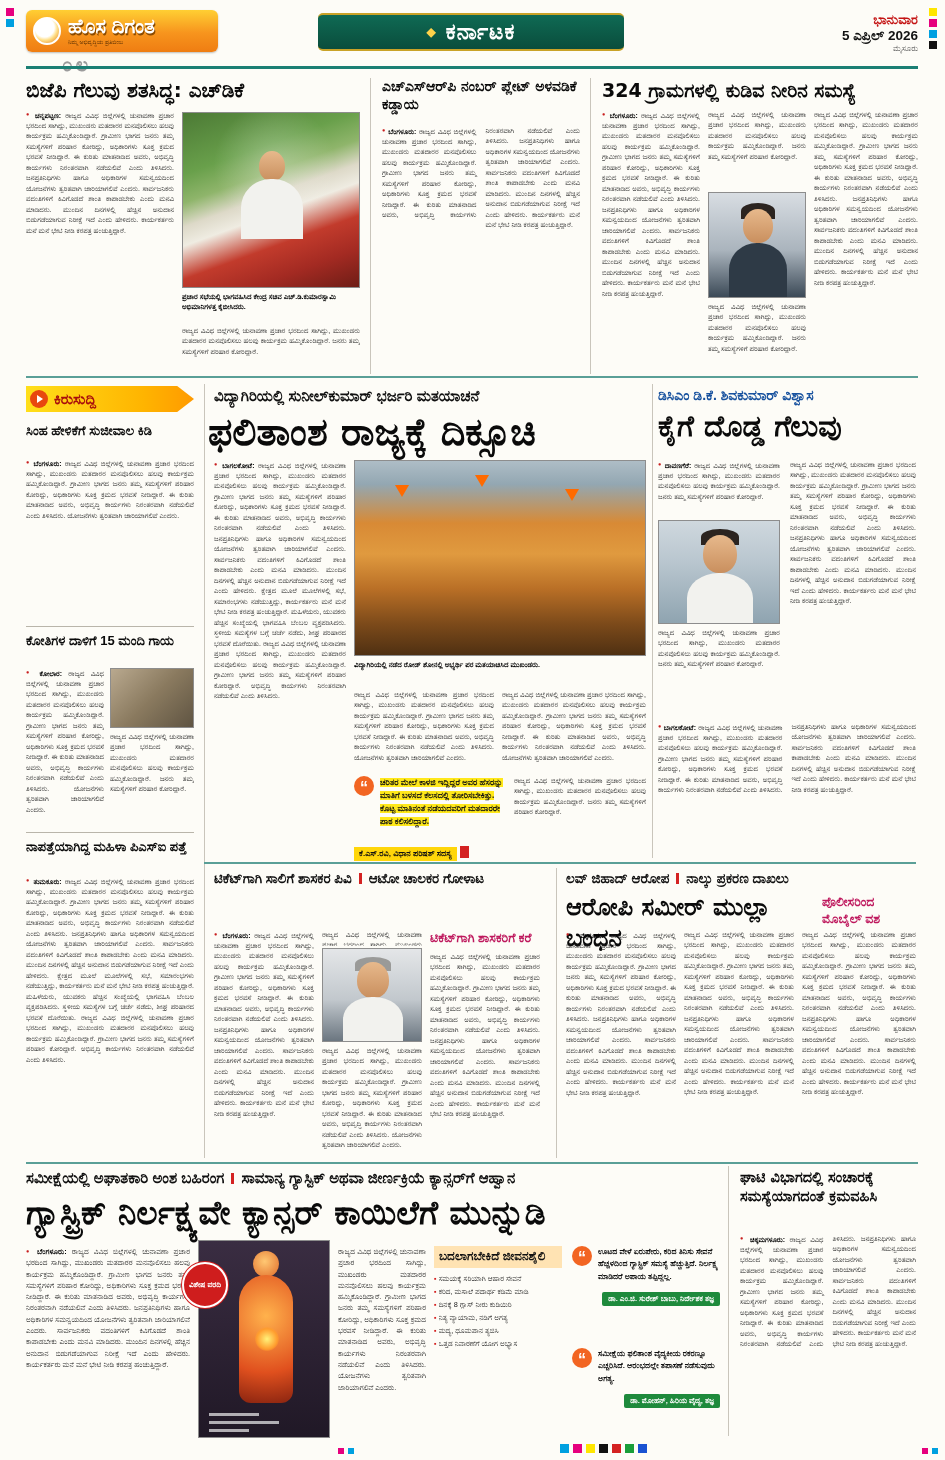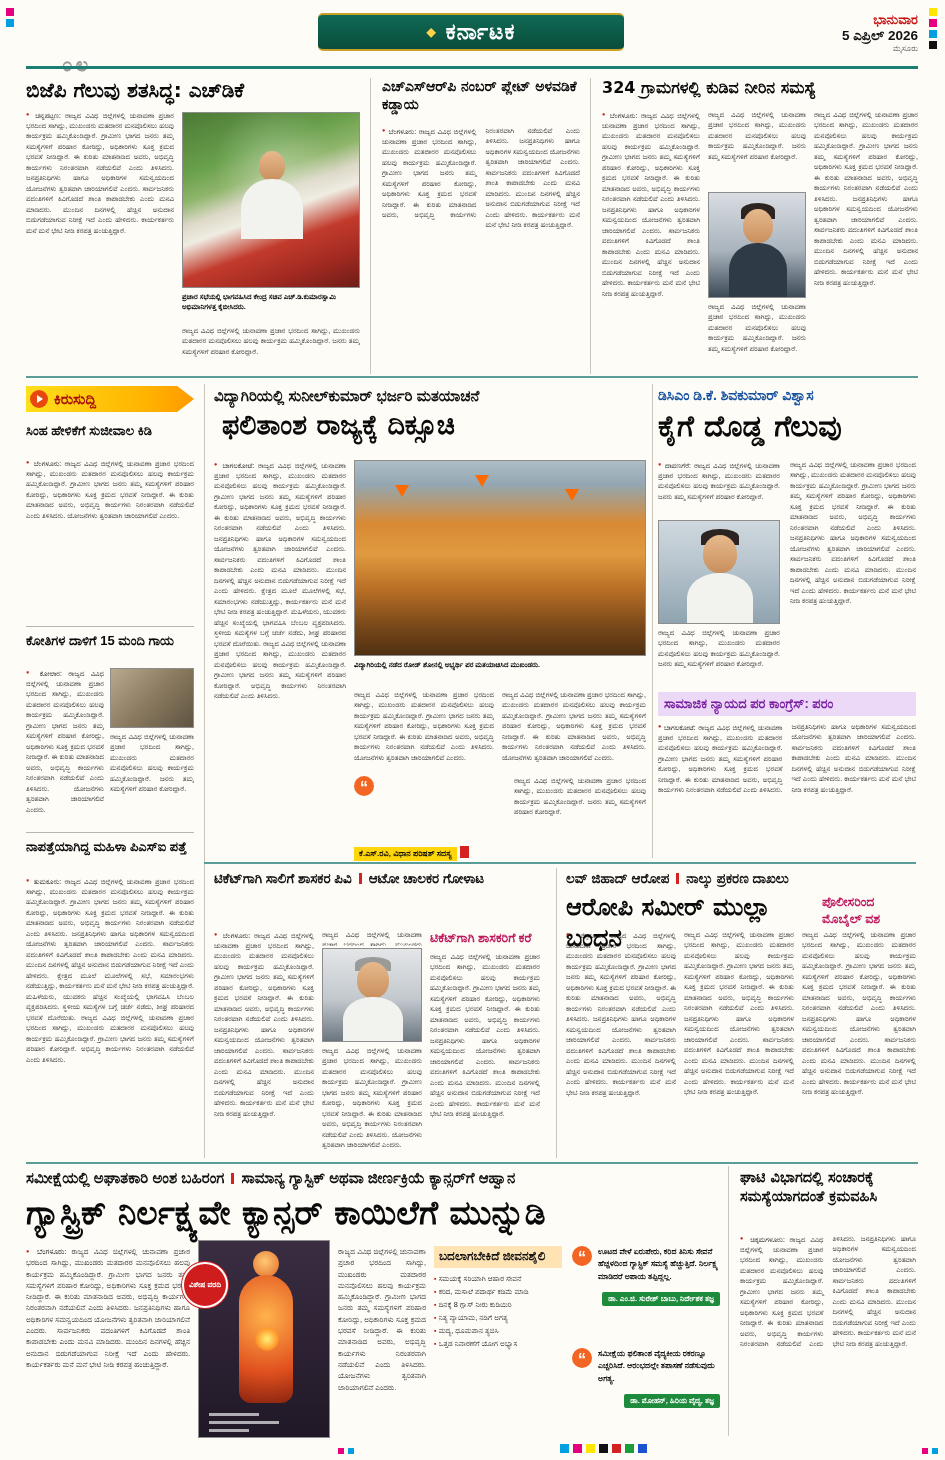--- a/index.html
+++ b/index.html
@@ -2,21 +2,21 @@
 <html><head>
 <meta charset="utf-8">
 <style>
   *{box-sizing:border-box;margin:0;padding:0}
   html,body{margin:0;background:#e9e7e1}
   .page{position:relative;width:945px;height:1460px;background:#fdfcf7;font-family:"Liberation Sans",sans-serif;color:#111;overflow:hidden}
   .abs{position:absolute}
   .hd{font-weight:bold;line-height:1.28;color:#0a0a0a;font-family:"DejaVu Sans","Liberation Sans",sans-serif}
   .body{font-size:6.9px;line-height:1.52;text-align:justify;color:#222;overflow:hidden}
   .body7{font-size:7.3px;line-height:1.55;text-align:justify;color:#222;overflow:hidden}
-  .dl{font-weight:normal;color:#000}
+  .dl{font-weight:bold;color:#000}
   .dl::before{content:"● ";color:#c81e1e;font-size:5.5px;vertical-align:1.5px}
   .cols2{column-count:2;column-gap:9px}
   .vline{position:absolute;width:1px;background:#c9c5bb}
   .hline{position:absolute;height:1px;background:#b9b5aa}
   .trule{position:absolute;background:#1b7f74}
   .cap{font-size:7px;font-weight:bold;line-height:1.4;color:#000;overflow:hidden}
   .kick{font-weight:bold;color:#101010;line-height:1.3}
   .kickblue{color:#17519e}
   .kbar{display:inline-block;width:3px;height:11px;background:#d42222;margin:0 7px;vertical-align:-1px}
   .ph{position:absolute;border:1px solid #8d8d8d;overflow:hidden}
@@ -70,20 +70,27 @@
     <div class="sq" style="position:relative;width:8px;height:8px;background:#e6007e"></div>
     <div class="sq" style="position:relative;width:8px;height:8px;background:#00a0e0;margin-top:3px"></div>
   </div>
   <div class="abs" style="left:929px;top:8px">
     <div class="sq" style="position:relative;width:8px;height:8px;background:#ffe600"></div>
     <div class="sq" style="position:relative;width:8px;height:8px;background:#e6007e;margin-top:3px"></div>
     <div class="sq" style="position:relative;width:8px;height:8px;background:#00a0e0;margin-top:3px"></div>
     <div class="sq" style="position:relative;width:8px;height:8px;background:#111;margin-top:3px"></div>
   </div>
 
+  <div class="abs logo">
+    <div class="emb"></div>
+    <div>
+      <div class="lgt">ಹೊಸ ದಿಗಂತ</div>
+      <div class="tag">ನಿಮ್ಮ ಅಭಿವೃದ್ಧಿಯ ಪ್ರತಿಬಿಂಬ</div>
+    </div>
+  </div>
   <div class="abs edm" style="left:62px;top:54px">೦ಲ</div>
 
   <div class="abs kban">
     <span class="dia">◆</span>
     <span>ಕರ್ನಾಟಕ</span>
   </div>
 
   <div class="abs" style="left:760px;top:12px;width:158px;text-align:right">
     <div class="day">ಭಾನುವಾರ</div>
     <div class="dat">5 ಎಪ್ರಿಲ್ 2026</div>
@@ -107,21 +114,21 @@
   <div class="vline" style="left:370px;top:78px;height:296px"></div>
 
   <div class="abs hd" style="left:382px;top:78px;width:198px;font-size:14px">ಎಚ್‌ಎಸ್‌ಆರ್‌ಪಿ ನಂಬರ್ ಪ್ಲೇಟ್ ಅಳವಡಿಕೆ ಕಡ್ಡಾಯ</div>
   <div class="abs body cols2" style="left:382px;top:126px;width:198px;height:246px">
     <span class="dl">ಬೆಂಗಳೂರು:</span>
     <span>ರಾಜ್ಯದ ವಿವಿಧ ಜಿಲ್ಲೆಗಳಲ್ಲಿ ಚುನಾವಣಾ ಪ್ರಚಾರ ಭರದಿಂದ ಸಾಗಿದ್ದು, ಮುಖಂಡರು ಮತದಾರರ ಮನವೊಲಿಸಲು ಹಲವು ಕಾರ್ಯಕ್ರಮ ಹಮ್ಮಿಕೊಂಡಿದ್ದಾರೆ. ಗ್ರಾಮೀಣ ಭಾಗದ ಜನರು ತಮ್ಮ ಸಮಸ್ಯೆಗಳಿಗೆ ಪರಿಹಾರ ಕೋರಿದ್ದು, ಅಧಿಕಾರಿಗಳು ಸೂಕ್ತ ಕ್ರಮದ ಭರವಸೆ ನೀಡಿದ್ದಾರೆ. ಈ ಕುರಿತು ಮಾತನಾಡಿದ ಅವರು, ಅಭಿವೃದ್ಧಿ ಕಾರ್ಯಗಳು ನಿರಂತರವಾಗಿ ನಡೆಯಲಿವೆ ಎಂದು ತಿಳಿಸಿದರು. ಜನಪ್ರತಿನಿಧಿಗಳು ಹಾಗೂ ಅಧಿಕಾರಿಗಳ ಸಮನ್ವಯದಿಂದ ಯೋಜನೆಗಳು ತ್ವರಿತವಾಗಿ ಜಾರಿಯಾಗಲಿವೆ ಎಂದರು. ಸಾರ್ವಜನಿಕರು ವದಂತಿಗಳಿಗೆ ಕಿವಿಗೊಡದೆ ಶಾಂತಿ ಕಾಪಾಡಬೇಕು ಎಂದು ಮನವಿ ಮಾಡಿದರು. ಮುಂದಿನ ದಿನಗಳಲ್ಲಿ ಹೆಚ್ಚಿನ ಅನುದಾನ ಬಿಡುಗಡೆಯಾಗುವ ನಿರೀಕ್ಷೆ ಇದೆ ಎಂದು ಹೇಳಿದರು. ಕಾರ್ಯಕರ್ತರು ಮನೆ ಮನೆ ಭೇಟಿ ನೀಡಿ ಕರಪತ್ರ ಹಂಚುತ್ತಿದ್ದಾರೆ.</span>
   </div>
 
   <div class="vline" style="left:590px;top:78px;height:296px"></div>
 
-  <div class="abs hd" style="left:602px;top:78px;width:316px;font-size:16px">324 ಗ್ರಾಮಗಳಲ್ಲಿ ಕುಡಿವ ನೀರಿನ ಸಮಸ್ಯೆ</div>
+  <div class="abs hd" style="left:602px;top:78px;width:316px;font-size:19px">324 ಗ್ರಾಮಗಳಲ್ಲಿ ಕುಡಿವ ನೀರಿನ ಸಮಸ್ಯೆ</div>
   <div class="abs body" style="left:602px;top:110px;width:98px;height:262px">
     <span class="dl">ಬೆಂಗಳೂರು:</span>
     <span>ರಾಜ್ಯದ ವಿವಿಧ ಜಿಲ್ಲೆಗಳಲ್ಲಿ ಚುನಾವಣಾ ಪ್ರಚಾರ ಭರದಿಂದ ಸಾಗಿದ್ದು, ಮುಖಂಡರು ಮತದಾರರ ಮನವೊಲಿಸಲು ಹಲವು ಕಾರ್ಯಕ್ರಮ ಹಮ್ಮಿಕೊಂಡಿದ್ದಾರೆ. ಗ್ರಾಮೀಣ ಭಾಗದ ಜನರು ತಮ್ಮ ಸಮಸ್ಯೆಗಳಿಗೆ ಪರಿಹಾರ ಕೋರಿದ್ದು, ಅಧಿಕಾರಿಗಳು ಸೂಕ್ತ ಕ್ರಮದ ಭರವಸೆ ನೀಡಿದ್ದಾರೆ. ಈ ಕುರಿತು ಮಾತನಾಡಿದ ಅವರು, ಅಭಿವೃದ್ಧಿ ಕಾರ್ಯಗಳು ನಿರಂತರವಾಗಿ ನಡೆಯಲಿವೆ ಎಂದು ತಿಳಿಸಿದರು. ಜನಪ್ರತಿನಿಧಿಗಳು ಹಾಗೂ ಅಧಿಕಾರಿಗಳ ಸಮನ್ವಯದಿಂದ ಯೋಜನೆಗಳು ತ್ವರಿತವಾಗಿ ಜಾರಿಯಾಗಲಿವೆ ಎಂದರು. ಸಾರ್ವಜನಿಕರು ವದಂತಿಗಳಿಗೆ ಕಿವಿಗೊಡದೆ ಶಾಂತಿ ಕಾಪಾಡಬೇಕು ಎಂದು ಮನವಿ ಮಾಡಿದರು. ಮುಂದಿನ ದಿನಗಳಲ್ಲಿ ಹೆಚ್ಚಿನ ಅನುದಾನ ಬಿಡುಗಡೆಯಾಗುವ ನಿರೀಕ್ಷೆ ಇದೆ ಎಂದು ಹೇಳಿದರು. ಕಾರ್ಯಕರ್ತರು ಮನೆ ಮನೆ ಭೇಟಿ ನೀಡಿ ಕರಪತ್ರ ಹಂಚುತ್ತಿದ್ದಾರೆ.</span>
   </div>
   <div class="abs body" style="left:708px;top:110px;width:98px;height:80px">ರಾಜ್ಯದ ವಿವಿಧ ಜಿಲ್ಲೆಗಳಲ್ಲಿ ಚುನಾವಣಾ ಪ್ರಚಾರ ಭರದಿಂದ ಸಾಗಿದ್ದು, ಮುಖಂಡರು ಮತದಾರರ ಮನವೊಲಿಸಲು ಹಲವು ಕಾರ್ಯಕ್ರಮ ಹಮ್ಮಿಕೊಂಡಿದ್ದಾರೆ. ಜನರು ತಮ್ಮ ಸಮಸ್ಯೆಗಳಿಗೆ ಪರಿಹಾರ ಕೋರಿದ್ದಾರೆ.</div>
   <div class="ph" style="left:708px;top:192px;width:98px;height:106px;background:linear-gradient(180deg,#d8dde2,#aab4bd 55%,#3c4a57 100%)">
     <div class="hair" style="left:32px;top:10px;width:34px;height:16px"></div>
     <div class="face" style="left:34px;top:16px;width:30px;height:34px"></div>
     <div class="shirt" style="left:20px;top:50px;width:58px;height:56px;background:#2e3a46"></div>
   </div>
@@ -155,36 +162,37 @@
 
   <div class="abs sbt" style="left:26px;top:838px;width:168px">ನಾಪತ್ತೆಯಾಗಿದ್ದ ಮಹಿಳಾ ಪಿಎಸ್‌ಐ ಪತ್ತೆ</div>
   <div class="abs body" style="left:26px;top:876px;width:168px;height:280px">
     <span class="dl">ತುಮಕೂರು:</span>
     <span>ರಾಜ್ಯದ ವಿವಿಧ ಜಿಲ್ಲೆಗಳಲ್ಲಿ ಚುನಾವಣಾ ಪ್ರಚಾರ ಭರದಿಂದ ಸಾಗಿದ್ದು, ಮುಖಂಡರು ಮತದಾರರ ಮನವೊಲಿಸಲು ಹಲವು ಕಾರ್ಯಕ್ರಮ ಹಮ್ಮಿಕೊಂಡಿದ್ದಾರೆ. ಗ್ರಾಮೀಣ ಭಾಗದ ಜನರು ತಮ್ಮ ಸಮಸ್ಯೆಗಳಿಗೆ ಪರಿಹಾರ ಕೋರಿದ್ದು, ಅಧಿಕಾರಿಗಳು ಸೂಕ್ತ ಕ್ರಮದ ಭರವಸೆ ನೀಡಿದ್ದಾರೆ. ಈ ಕುರಿತು ಮಾತನಾಡಿದ ಅವರು, ಅಭಿವೃದ್ಧಿ ಕಾರ್ಯಗಳು ನಿರಂತರವಾಗಿ ನಡೆಯಲಿವೆ ಎಂದು ತಿಳಿಸಿದರು. ಜನಪ್ರತಿನಿಧಿಗಳು ಹಾಗೂ ಅಧಿಕಾರಿಗಳ ಸಮನ್ವಯದಿಂದ ಯೋಜನೆಗಳು ತ್ವರಿತವಾಗಿ ಜಾರಿಯಾಗಲಿವೆ ಎಂದರು. ಸಾರ್ವಜನಿಕರು ವದಂತಿಗಳಿಗೆ ಕಿವಿಗೊಡದೆ ಶಾಂತಿ ಕಾಪಾಡಬೇಕು ಎಂದು ಮನವಿ ಮಾಡಿದರು. ಮುಂದಿನ ದಿನಗಳಲ್ಲಿ ಹೆಚ್ಚಿನ ಅನುದಾನ ಬಿಡುಗಡೆಯಾಗುವ ನಿರೀಕ್ಷೆ ಇದೆ ಎಂದು ಹೇಳಿದರು. ಕ್ಷೇತ್ರದ ಮೂಲೆ ಮೂಲೆಗಳಲ್ಲಿ ಸಭೆ, ಸಮಾರಂಭಗಳು ನಡೆಯುತ್ತಿದ್ದು, ಕಾರ್ಯಕರ್ತರು ಮನೆ ಮನೆ ಭೇಟಿ ನೀಡಿ ಕರಪತ್ರ ಹಂಚುತ್ತಿದ್ದಾರೆ. ಮಹಿಳೆಯರು, ಯುವಕರು ಹೆಚ್ಚಿನ ಸಂಖ್ಯೆಯಲ್ಲಿ ಭಾಗವಹಿಸಿ ಬೆಂಬಲ ವ್ಯಕ್ತಪಡಿಸಿದರು. ಸ್ಥಳೀಯ ಸಮಸ್ಯೆಗಳ ಬಗ್ಗೆ ಚರ್ಚೆ ನಡೆದು, ಶೀಘ್ರ ಪರಿಹಾರದ ಭರವಸೆ ದೊರೆಯಿತು. ರಾಜ್ಯದ ವಿವಿಧ ಜಿಲ್ಲೆಗಳಲ್ಲಿ ಚುನಾವಣಾ ಪ್ರಚಾರ ಭರದಿಂದ ಸಾಗಿದ್ದು, ಮುಖಂಡರು ಮತದಾರರ ಮನವೊಲಿಸಲು ಹಲವು ಕಾರ್ಯಕ್ರಮ ಹಮ್ಮಿಕೊಂಡಿದ್ದಾರೆ. ಗ್ರಾಮೀಣ ಭಾಗದ ಜನರು ತಮ್ಮ ಸಮಸ್ಯೆಗಳಿಗೆ ಪರಿಹಾರ ಕೋರಿದ್ದಾರೆ. ಅಭಿವೃದ್ಧಿ ಕಾರ್ಯಗಳು ನಿರಂತರವಾಗಿ ನಡೆಯಲಿವೆ ಎಂದು ತಿಳಿಸಿದರು.</span>
   </div>
 
   <div class="vline" style="left:204px;top:384px;height:774px"></div>
 
   <div class="abs kick" style="left:214px;top:386px;width:432px;font-size:15px">ವಿದ್ಯಾಗಿರಿಯಲ್ಲಿ ಸುನೀಲ್‌ಕುಮಾರ್ ಭರ್ಜರಿ ಮತಯಾಚನೆ</div>
-  <div class="abs hd" style="left:222px;top:408px;width:432px;font-size:27px">ಫಲಿತಾಂಶ ರಾಜ್ಯಕ್ಕೆ ದಿಕ್ಸೂಚಿ</div>
+  <div class="abs hd" style="left:208px;top:408px;width:432px;font-size:38px">ಫಲಿತಾಂಶ ರಾಜ್ಯಕ್ಕೆ ದಿಕ್ಸೂಚಿ</div>
   <div class="abs body" style="left:214px;top:460px;width:132px;height:398px">
     <span class="dl">ಬಾಗಲಕೋಟೆ:</span>
     <span>ರಾಜ್ಯದ ವಿವಿಧ ಜಿಲ್ಲೆಗಳಲ್ಲಿ ಚುನಾವಣಾ ಪ್ರಚಾರ ಭರದಿಂದ ಸಾಗಿದ್ದು, ಮುಖಂಡರು ಮತದಾರರ ಮನವೊಲಿಸಲು ಹಲವು ಕಾರ್ಯಕ್ರಮ ಹಮ್ಮಿಕೊಂಡಿದ್ದಾರೆ. ಗ್ರಾಮೀಣ ಭಾಗದ ಜನರು ತಮ್ಮ ಸಮಸ್ಯೆಗಳಿಗೆ ಪರಿಹಾರ ಕೋರಿದ್ದು, ಅಧಿಕಾರಿಗಳು ಸೂಕ್ತ ಕ್ರಮದ ಭರವಸೆ ನೀಡಿದ್ದಾರೆ. ಈ ಕುರಿತು ಮಾತನಾಡಿದ ಅವರು, ಅಭಿವೃದ್ಧಿ ಕಾರ್ಯಗಳು ನಿರಂತರವಾಗಿ ನಡೆಯಲಿವೆ ಎಂದು ತಿಳಿಸಿದರು. ಜನಪ್ರತಿನಿಧಿಗಳು ಹಾಗೂ ಅಧಿಕಾರಿಗಳ ಸಮನ್ವಯದಿಂದ ಯೋಜನೆಗಳು ತ್ವರಿತವಾಗಿ ಜಾರಿಯಾಗಲಿವೆ ಎಂದರು. ಸಾರ್ವಜನಿಕರು ವದಂತಿಗಳಿಗೆ ಕಿವಿಗೊಡದೆ ಶಾಂತಿ ಕಾಪಾಡಬೇಕು ಎಂದು ಮನವಿ ಮಾಡಿದರು. ಮುಂದಿನ ದಿನಗಳಲ್ಲಿ ಹೆಚ್ಚಿನ ಅನುದಾನ ಬಿಡುಗಡೆಯಾಗುವ ನಿರೀಕ್ಷೆ ಇದೆ ಎಂದು ಹೇಳಿದರು. ಕ್ಷೇತ್ರದ ಮೂಲೆ ಮೂಲೆಗಳಲ್ಲಿ ಸಭೆ, ಸಮಾರಂಭಗಳು ನಡೆಯುತ್ತಿದ್ದು, ಕಾರ್ಯಕರ್ತರು ಮನೆ ಮನೆ ಭೇಟಿ ನೀಡಿ ಕರಪತ್ರ ಹಂಚುತ್ತಿದ್ದಾರೆ. ಮಹಿಳೆಯರು, ಯುವಕರು ಹೆಚ್ಚಿನ ಸಂಖ್ಯೆಯಲ್ಲಿ ಭಾಗವಹಿಸಿ ಬೆಂಬಲ ವ್ಯಕ್ತಪಡಿಸಿದರು. ಸ್ಥಳೀಯ ಸಮಸ್ಯೆಗಳ ಬಗ್ಗೆ ಚರ್ಚೆ ನಡೆದು, ಶೀಘ್ರ ಪರಿಹಾರದ ಭರವಸೆ ದೊರೆಯಿತು. ರಾಜ್ಯದ ವಿವಿಧ ಜಿಲ್ಲೆಗಳಲ್ಲಿ ಚುನಾವಣಾ ಪ್ರಚಾರ ಭರದಿಂದ ಸಾಗಿದ್ದು, ಮುಖಂಡರು ಮತದಾರರ ಮನವೊಲಿಸಲು ಹಲವು ಕಾರ್ಯಕ್ರಮ ಹಮ್ಮಿಕೊಂಡಿದ್ದಾರೆ. ಗ್ರಾಮೀಣ ಭಾಗದ ಜನರು ತಮ್ಮ ಸಮಸ್ಯೆಗಳಿಗೆ ಪರಿಹಾರ ಕೋರಿದ್ದಾರೆ. ಅಭಿವೃದ್ಧಿ ಕಾರ್ಯಗಳು ನಿರಂತರವಾಗಿ ನಡೆಯಲಿವೆ ಎಂದು ತಿಳಿಸಿದರು.</span>
   </div>
   <div class="ph" style="left:354px;top:460px;width:292px;height:196px;background:linear-gradient(180deg,#aebdc6 0%,#93a7b2 12%,#d88a35 32%,#e09a3f 48%,#b96f26 66%,#7c4a1a 84%,#4f3012 100%)">
     <div class="flag" style="left:40px;top:24px"></div>
     <div class="flag" style="left:120px;top:14px"></div>
     <div class="flag" style="left:210px;top:28px"></div>
   </div>
   <div class="abs cap" style="left:354px;top:660px;width:292px;height:24px">ವಿದ್ಯಾಗಿರಿಯಲ್ಲಿ ನಡೆದ ರೋಡ್ ಶೋನಲ್ಲಿ ಅಭ್ಯರ್ಥಿ ಪರ ಮತಯಾಚಿಸಿದ ಮುಖಂಡರು.</div>
   <div class="abs body" style="left:354px;top:690px;width:140px;height:80px">ರಾಜ್ಯದ ವಿವಿಧ ಜಿಲ್ಲೆಗಳಲ್ಲಿ ಚುನಾವಣಾ ಪ್ರಚಾರ ಭರದಿಂದ ಸಾಗಿದ್ದು, ಮುಖಂಡರು ಮತದಾರರ ಮನವೊಲಿಸಲು ಹಲವು ಕಾರ್ಯಕ್ರಮ ಹಮ್ಮಿಕೊಂಡಿದ್ದಾರೆ. ಗ್ರಾಮೀಣ ಭಾಗದ ಜನರು ತಮ್ಮ ಸಮಸ್ಯೆಗಳಿಗೆ ಪರಿಹಾರ ಕೋರಿದ್ದು, ಅಧಿಕಾರಿಗಳು ಸೂಕ್ತ ಕ್ರಮದ ಭರವಸೆ ನೀಡಿದ್ದಾರೆ. ಈ ಕುರಿತು ಮಾತನಾಡಿದ ಅವರು, ಅಭಿವೃದ್ಧಿ ಕಾರ್ಯಗಳು ನಿರಂತರವಾಗಿ ನಡೆಯಲಿವೆ ಎಂದು ತಿಳಿಸಿದರು. ಯೋಜನೆಗಳು ತ್ವರಿತವಾಗಿ ಜಾರಿಯಾಗಲಿವೆ ಎಂದರು.</div>
   <div class="abs body" style="left:502px;top:690px;width:144px;height:80px">ರಾಜ್ಯದ ವಿವಿಧ ಜಿಲ್ಲೆಗಳಲ್ಲಿ ಚುನಾವಣಾ ಪ್ರಚಾರ ಭರದಿಂದ ಸಾಗಿದ್ದು, ಮುಖಂಡರು ಮತದಾರರ ಮನವೊಲಿಸಲು ಹಲವು ಕಾರ್ಯಕ್ರಮ ಹಮ್ಮಿಕೊಂಡಿದ್ದಾರೆ. ಗ್ರಾಮೀಣ ಭಾಗದ ಜನರು ತಮ್ಮ ಸಮಸ್ಯೆಗಳಿಗೆ ಪರಿಹಾರ ಕೋರಿದ್ದು, ಅಧಿಕಾರಿಗಳು ಸೂಕ್ತ ಕ್ರಮದ ಭರವಸೆ ನೀಡಿದ್ದಾರೆ. ಈ ಕುರಿತು ಮಾತನಾಡಿದ ಅವರು, ಅಭಿವೃದ್ಧಿ ಕಾರ್ಯಗಳು ನಿರಂತರವಾಗಿ ನಡೆಯಲಿವೆ ಎಂದು ತಿಳಿಸಿದರು. ಯೋಜನೆಗಳು ತ್ವರಿತವಾಗಿ ಜಾರಿಯಾಗಲಿವೆ ಎಂದರು.</div>
 
   <div class="abs" style="left:354px;top:776px;width:152px;height:82px;overflow:hidden">
     <span class="qc" style="left:0;top:0">“</span>
+    <div class="qt" style="margin-left:26px"><span class="hl">ಚರಿತರ ಮೇಲೆ ಕಾಳಜಿ ಇದ್ದಿದ್ದರೆ ಅವರ ಹೆಸರನ್ನು ಮಾತಿಗೆ ಬಳಸದೆ ಕೆಲಸದಲ್ಲಿ ತೋರಿಸಬೇಕಿತ್ತು. ಕೊಟ್ಟ ಮಾತಿನಂತೆ ನಡೆಯದವರಿಗೆ ಮತದಾರರೇ ಪಾಠ ಕಲಿಸಲಿದ್ದಾರೆ.</span></div>
   </div>
   <div class="abs" style="left:354px;top:842px;width:290px">
     <span class="ychip">ಕೆ.ಎಸ್.ರವಿ, ವಿಧಾನ ಪರಿಷತ್ ಸದಸ್ಯ</span><span class="redtag"></span>
   </div>
   <div class="abs body" style="left:514px;top:776px;width:132px;height:62px">ರಾಜ್ಯದ ವಿವಿಧ ಜಿಲ್ಲೆಗಳಲ್ಲಿ ಚುನಾವಣಾ ಪ್ರಚಾರ ಭರದಿಂದ ಸಾಗಿದ್ದು, ಮುಖಂಡರು ಮತದಾರರ ಮನವೊಲಿಸಲು ಹಲವು ಕಾರ್ಯಕ್ರಮ ಹಮ್ಮಿಕೊಂಡಿದ್ದಾರೆ. ಜನರು ತಮ್ಮ ಸಮಸ್ಯೆಗಳಿಗೆ ಪರಿಹಾರ ಕೋರಿದ್ದಾರೆ.</div>
 
   <div class="vline" style="left:652px;top:384px;height:474px"></div>
 
   <div class="abs kick kickblue" style="left:658px;top:386px;width:258px;font-size:14px">ಡಿಸಿಎಂ ಡಿ.ಕೆ. ಶಿವಕುಮಾರ್ ವಿಶ್ವಾಸ</div>
   <div class="abs hd" style="left:658px;top:408px;width:258px;font-size:29px">ಕೈಗೆ ದೊಡ್ಡ ಗೆಲುವು</div>
@@ -193,21 +201,20 @@
     <span>ರಾಜ್ಯದ ವಿವಿಧ ಜಿಲ್ಲೆಗಳಲ್ಲಿ ಚುನಾವಣಾ ಪ್ರಚಾರ ಭರದಿಂದ ಸಾಗಿದ್ದು, ಮುಖಂಡರು ಮತದಾರರ ಮನವೊಲಿಸಲು ಹಲವು ಕಾರ್ಯಕ್ರಮ ಹಮ್ಮಿಕೊಂಡಿದ್ದಾರೆ. ಜನರು ತಮ್ಮ ಸಮಸ್ಯೆಗಳಿಗೆ ಪರಿಹಾರ ಕೋರಿದ್ದಾರೆ.</span>
   </div>
   <div class="ph" style="left:658px;top:520px;width:122px;height:104px;background:linear-gradient(180deg,#cfd8de 0%,#b9c6cf 40%,#8fa4b0 100%)">
     <div class="hair" style="left:42px;top:8px;width:38px;height:16px"></div>
     <div class="face" style="left:44px;top:14px;width:34px;height:38px"></div>
     <div class="shirt" style="left:28px;top:52px;width:66px;height:52px"></div>
   </div>
   <div class="abs body" style="left:658px;top:628px;width:122px;height:58px">ರಾಜ್ಯದ ವಿವಿಧ ಜಿಲ್ಲೆಗಳಲ್ಲಿ ಚುನಾವಣಾ ಪ್ರಚಾರ ಭರದಿಂದ ಸಾಗಿದ್ದು, ಮುಖಂಡರು ಮತದಾರರ ಮನವೊಲಿಸಲು ಹಲವು ಕಾರ್ಯಕ್ರಮ ಹಮ್ಮಿಕೊಂಡಿದ್ದಾರೆ. ಜನರು ತಮ್ಮ ಸಮಸ್ಯೆಗಳಿಗೆ ಪರಿಹಾರ ಕೋರಿದ್ದಾರೆ.</div>
   <div class="abs body" style="left:790px;top:460px;width:126px;height:226px">ರಾಜ್ಯದ ವಿವಿಧ ಜಿಲ್ಲೆಗಳಲ್ಲಿ ಚುನಾವಣಾ ಪ್ರಚಾರ ಭರದಿಂದ ಸಾಗಿದ್ದು, ಮುಖಂಡರು ಮತದಾರರ ಮನವೊಲಿಸಲು ಹಲವು ಕಾರ್ಯಕ್ರಮ ಹಮ್ಮಿಕೊಂಡಿದ್ದಾರೆ. ಗ್ರಾಮೀಣ ಭಾಗದ ಜನರು ತಮ್ಮ ಸಮಸ್ಯೆಗಳಿಗೆ ಪರಿಹಾರ ಕೋರಿದ್ದು, ಅಧಿಕಾರಿಗಳು ಸೂಕ್ತ ಕ್ರಮದ ಭರವಸೆ ನೀಡಿದ್ದಾರೆ. ಈ ಕುರಿತು ಮಾತನಾಡಿದ ಅವರು, ಅಭಿವೃದ್ಧಿ ಕಾರ್ಯಗಳು ನಿರಂತರವಾಗಿ ನಡೆಯಲಿವೆ ಎಂದು ತಿಳಿಸಿದರು. ಜನಪ್ರತಿನಿಧಿಗಳು ಹಾಗೂ ಅಧಿಕಾರಿಗಳ ಸಮನ್ವಯದಿಂದ ಯೋಜನೆಗಳು ತ್ವರಿತವಾಗಿ ಜಾರಿಯಾಗಲಿವೆ ಎಂದರು. ಸಾರ್ವಜನಿಕರು ವದಂತಿಗಳಿಗೆ ಕಿವಿಗೊಡದೆ ಶಾಂತಿ ಕಾಪಾಡಬೇಕು ಎಂದು ಮನವಿ ಮಾಡಿದರು. ಮುಂದಿನ ದಿನಗಳಲ್ಲಿ ಹೆಚ್ಚಿನ ಅನುದಾನ ಬಿಡುಗಡೆಯಾಗುವ ನಿರೀಕ್ಷೆ ಇದೆ ಎಂದು ಹೇಳಿದರು. ಕಾರ್ಯಕರ್ತರು ಮನೆ ಮನೆ ಭೇಟಿ ನೀಡಿ ಕರಪತ್ರ ಹಂಚುತ್ತಿದ್ದಾರೆ.</div>
 
-  <div class="abs purplehead" style="left:658px;top:692px;width:258px">ಸಾಮಾಜಿಕ ನ್ಯಾಯದ ಪರ ಕಾಂಗ್ರೆಸ್: ಪರಂ</div>
   <div class="abs body cols2" style="left:658px;top:722px;width:258px;height:136px">
     <span class="dl">ಬಾಗಲಕೋಟೆ:</span>
     <span>ರಾಜ್ಯದ ವಿವಿಧ ಜಿಲ್ಲೆಗಳಲ್ಲಿ ಚುನಾವಣಾ ಪ್ರಚಾರ ಭರದಿಂದ ಸಾಗಿದ್ದು, ಮುಖಂಡರು ಮತದಾರರ ಮನವೊಲಿಸಲು ಹಲವು ಕಾರ್ಯಕ್ರಮ ಹಮ್ಮಿಕೊಂಡಿದ್ದಾರೆ. ಗ್ರಾಮೀಣ ಭಾಗದ ಜನರು ತಮ್ಮ ಸಮಸ್ಯೆಗಳಿಗೆ ಪರಿಹಾರ ಕೋರಿದ್ದು, ಅಧಿಕಾರಿಗಳು ಸೂಕ್ತ ಕ್ರಮದ ಭರವಸೆ ನೀಡಿದ್ದಾರೆ. ಈ ಕುರಿತು ಮಾತನಾಡಿದ ಅವರು, ಅಭಿವೃದ್ಧಿ ಕಾರ್ಯಗಳು ನಿರಂತರವಾಗಿ ನಡೆಯಲಿವೆ ಎಂದು ತಿಳಿಸಿದರು. ಜನಪ್ರತಿನಿಧಿಗಳು ಹಾಗೂ ಅಧಿಕಾರಿಗಳ ಸಮನ್ವಯದಿಂದ ಯೋಜನೆಗಳು ತ್ವರಿತವಾಗಿ ಜಾರಿಯಾಗಲಿವೆ ಎಂದರು. ಸಾರ್ವಜನಿಕರು ವದಂತಿಗಳಿಗೆ ಕಿವಿಗೊಡದೆ ಶಾಂತಿ ಕಾಪಾಡಬೇಕು ಎಂದು ಮನವಿ ಮಾಡಿದರು. ಮುಂದಿನ ದಿನಗಳಲ್ಲಿ ಹೆಚ್ಚಿನ ಅನುದಾನ ಬಿಡುಗಡೆಯಾಗುವ ನಿರೀಕ್ಷೆ ಇದೆ ಎಂದು ಹೇಳಿದರು. ಕಾರ್ಯಕರ್ತರು ಮನೆ ಮನೆ ಭೇಟಿ ನೀಡಿ ಕರಪತ್ರ ಹಂಚುತ್ತಿದ್ದಾರೆ.</span>
   </div>
 
   <div class="hline" style="left:204px;top:862px;width:712px;background:#5a9f97;height:1.5px"></div>
 
   <div class="abs kick" style="left:214px;top:870px;width:336px;font-size:13.5px">
     <span>ಟಿಕೆಟ್‌ಗಾಗಿ ಸಾಲಿಗೆ ಶಾಸಕರ ಪಿವಿ</span><span class="kbar"></span><span>ಆಟೋ ಚಾಲಕರ ಗೋಳಾಟ</span>
   </div>

